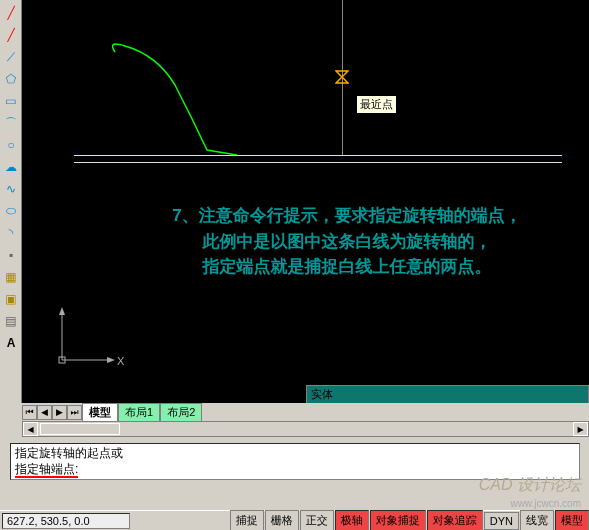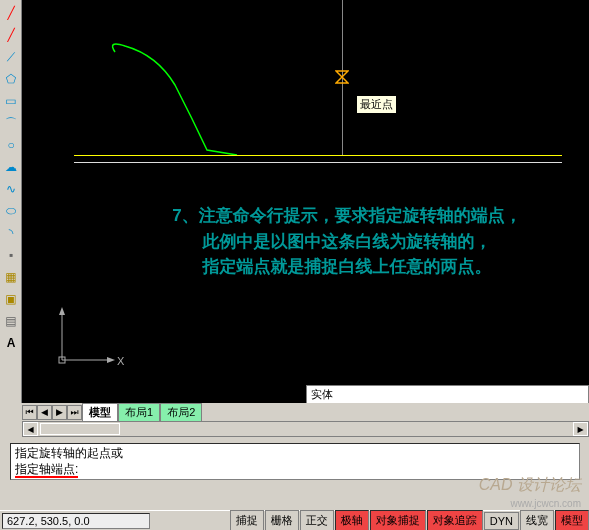--- a/index.html
+++ b/index.html
@@ -15,30 +15,30 @@
 .snap-marker{position:absolute;left:313px;top:70px;width:14px;height:14px}
 .snap-marker svg{width:14px;height:14px}
 .tooltip{position:absolute;left:334px;top:95px;background:#ffffe1;border:1px solid #000;font-size:11px;padding:1px 3px;color:#000}
 .anno-text{position:absolute;left:65px;top:203px;color:#009999;font-size:17px;font-weight:bold;line-height:1.5;text-align:center;width:520px}
 .ucs-axes{position:absolute;left:35px;bottom:28px}
 .tabs{position:absolute;left:22px;top:403px;height:18px;display:flex;align-items:center;font-size:11px;background:#d4d0c8;width:567px}
 .tab-nav{width:15px;height:15px;border:1px solid #808080;background:#d4d0c8;display:flex;align-items:center;justify-content:center;font-size:9px;cursor:pointer}
 .tab{padding:1px 6px;background:#86efac;border:1px solid #808080;cursor:pointer}
 .tab.active{background:#fff;font-weight:bold}
 .solid-panel{position:absolute;right:0;top:385px;width:283px;height:38px;background:#d4d0c8;border:1px solid #808080}
-.solid-title{font-size:11px;padding:1px 4px;background:#ffffff;border-bottom:1px solid #808080}
+.solid-title{font-size:11px;padding:1px 4px;background:#0f766e;border-bottom:1px solid #808080}
 .solid-icons{display:flex;padding:2px;gap:2px}
 .solid-icon{width:18px;height:18px;border:1px solid transparent;display:flex;align-items:center;justify-content:center;font-size:13px;cursor:pointer}
 .hscroll{position:absolute;left:22px;top:421px;height:16px;width:567px;background:#d4d0c8;display:flex;align-items:center;border:1px solid #808080}
 .scroll-btn{width:15px;height:14px;background:#d4d0c8;border:1px solid #fff;font-size:8px;display:flex;align-items:center;justify-content:center}
 .scroll-thumb{width:80px;height:12px;background:#d4d0c8;border:1px solid #fff;margin-left:2px}
 .cmdline{position:absolute;left:10px;top:443px;width:570px;background:#fff;border:1px inset #808080;font-size:12px;padding:2px 4px;line-height:1.3}
 .cmd-highlight{border-bottom:2px solid red}
 .statusbar{position:absolute;left:0;bottom:0;width:589px;height:20px;background:#d4d0c8;display:flex;align-items:center;font-size:11px;border-top:1px solid #fff}
-.coords{width:148px;padding:1px 4px;border:1px inset #808080;background:#eee;font-size:11px;margin-left:2px}
+.coords{width:128px;padding:1px 4px;border:1px inset #808080;background:#eee;font-size:11px;margin-left:2px}
 .status-btn{padding:2px 5px;border:1px solid #808080;margin-left:1px;cursor:pointer;background:#d4d0c8;font-size:11px}
 .status-btn.active{border:1px inset #808080;background:#ef4444}
 .watermark1{position:absolute;right:8px;top:475px;font-size:16px;color:#b8a890;font-style:italic}
 .watermark2{position:absolute;right:8px;bottom:21px;font-size:10px;color:#aaa}
 </style>
 </head>
 <body>
 
 <div class="main">
   <div class="left-toolbar">

